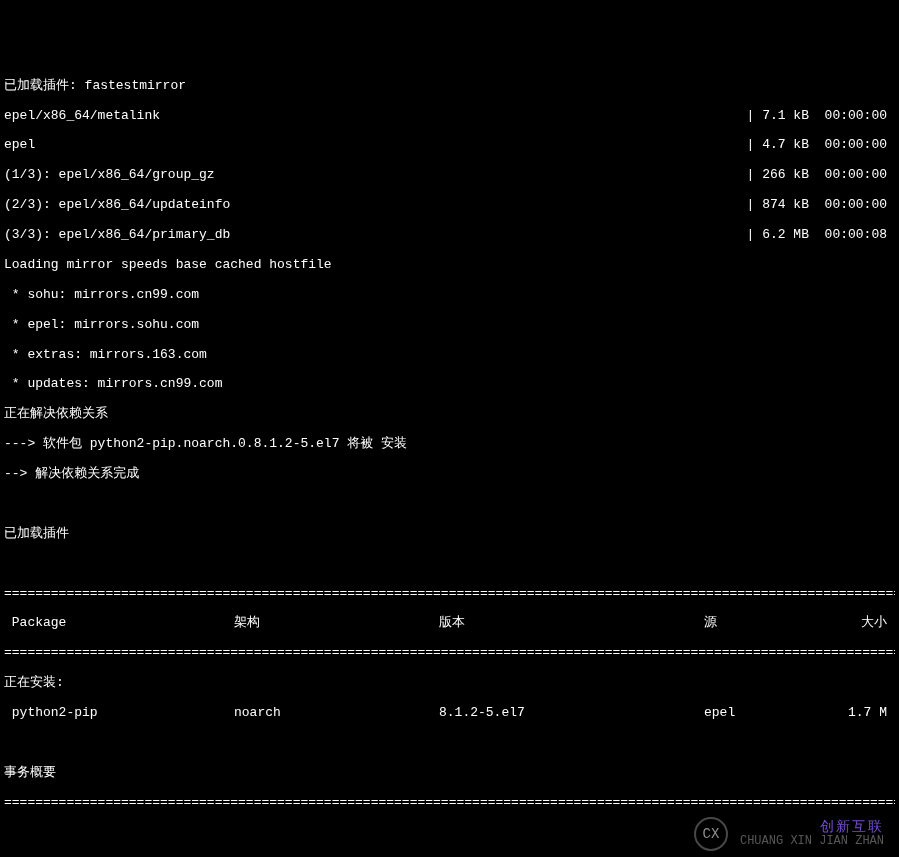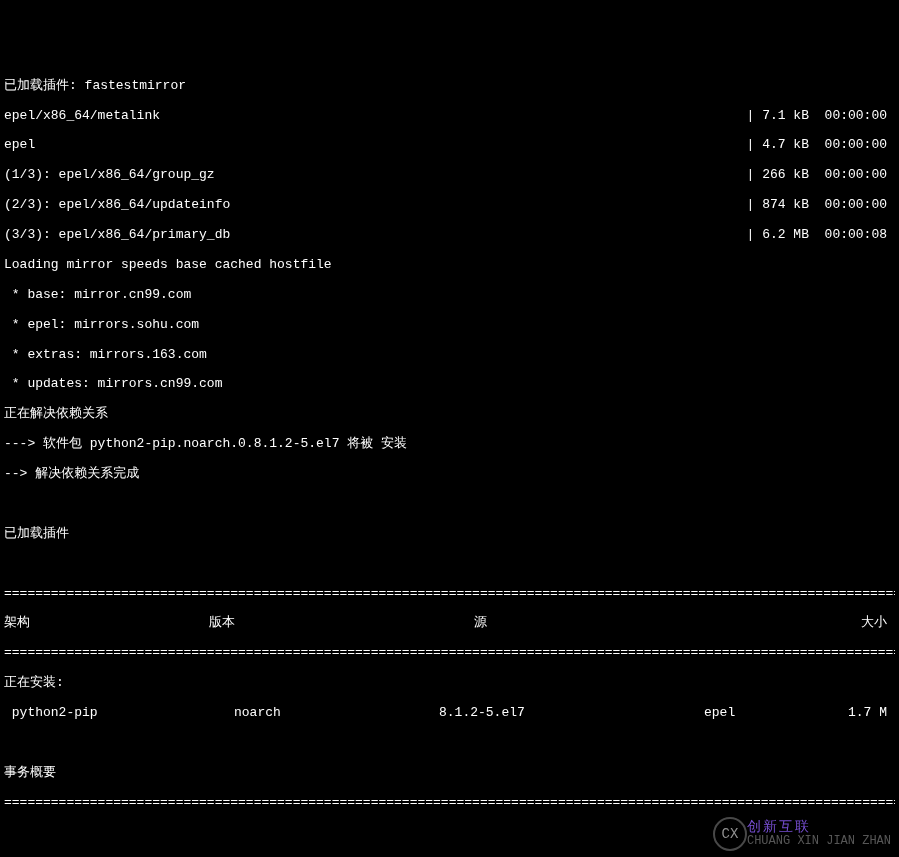--- a/index.html
+++ b/index.html
@@ -21,28 +21,29 @@
   .right { margin-left: auto; padding-right: 8px; }
   .sep { overflow: hidden; }
   .hdr { display: flex; }
   .col-pkg { width: 230px; }
   .col-arch { width: 205px; }
   .col-ver { width: 265px; }
   .col-repo { width: 140px; }
   .col-size { flex: 1; text-align: right; padding-right: 8px; }
   .watermark {
     position: absolute;
-    right: 8px;
+    right: 15px;
     bottom: 6px;
     color: #888;
     font-size: 11px;
     display: flex;
     align-items: center;
-    gap: 0;
+    gap: 12px;
     opacity: 0.85;
+    text-align: right;
   }
   .wm-logo {
     width: 34px; height: 34px;
     border: 2px solid #555;
     border-radius: 50%;
     display: flex; align-items: center; justify-content: center;
     color: #aaa; font-size: 14px;
   }
   .wm-text { display: flex; flex-direction: column; line-height: 1.1; }
   .wm-cn { color: #8b5cf6; font-size: 14px; letter-spacing: 2px; }
@@ -54,32 +55,32 @@
 
 
 <div>
 <div>已加载插件: fastestmirror</div>
 <div class="line"><span class="left">epel/x86_64/metalink</span><span class="right">| <span>7.1 kB</span>  <span>00:00:00</span></span></div>
 <div class="line"><span class="left">epel</span><span class="right">| <span>4.7 kB</span>  <span>00:00:00</span></span></div>
 <div class="line"><span class="left">(1/3): epel/x86_64/group_gz</span><span class="right">| <span>266 kB</span>  <span>00:00:00</span></span></div>
 <div class="line"><span class="left">(2/3): epel/x86_64/updateinfo</span><span class="right">| <span>874 kB</span>  <span>00:00:00</span></span></div>
 <div class="line"><span class="left">(3/3): epel/x86_64/primary_db</span><span class="right">| <span>6.2 MB</span>  <span>00:00:08</span></span></div>
 <div>Loading mirror speeds base cached hostfile</div>
-<div> * base: mirror.cn99.com</div>
+<div> * sohu: mirrors.cn99.com</div>
 <div> * epel: mirrors.sohu.com</div>
 <div> * extras: mirrors.163.com</div>
 <div> * updates: mirrors.cn99.com</div>
 <div>正在解决依赖关系</div>
 <div>---&gt; 软件包 python2-pip.noarch.0.8.1.2-5.el7 将被 安装</div>
 <div>--&gt; 解决依赖关系完成</div>
 <div>&nbsp;</div>
 <div>已加载插件</div>
 <div>&nbsp;</div>
 <div class="sep">===========================================================================================================================</div>
-<div class="hdr"><span class="col-arch">架构</span><span class="col-ver">版本</span><span class="col-repo">源</span><span class="col-size">大小</span></div>
+<div class="hdr"><span class="col-pkg"> Package</span><span class="col-arch">架构</span><span class="col-ver">版本</span><span class="col-repo">源</span><span class="col-size">大小</span></div>
 <div class="sep">===========================================================================================================================</div>
 <div>正在安装:</div>
 <div class="hdr"><span class="col-pkg"> python2-pip</span><span class="col-arch">noarch</span><span class="col-ver">8.1.2-5.el7</span><span class="col-repo">epel</span><span class="col-size">1.7 M</span></div>
 <div>&nbsp;</div>
 <div>事务概要</div>
 <div class="sep">===========================================================================================================================</div>
 
 
 
 

